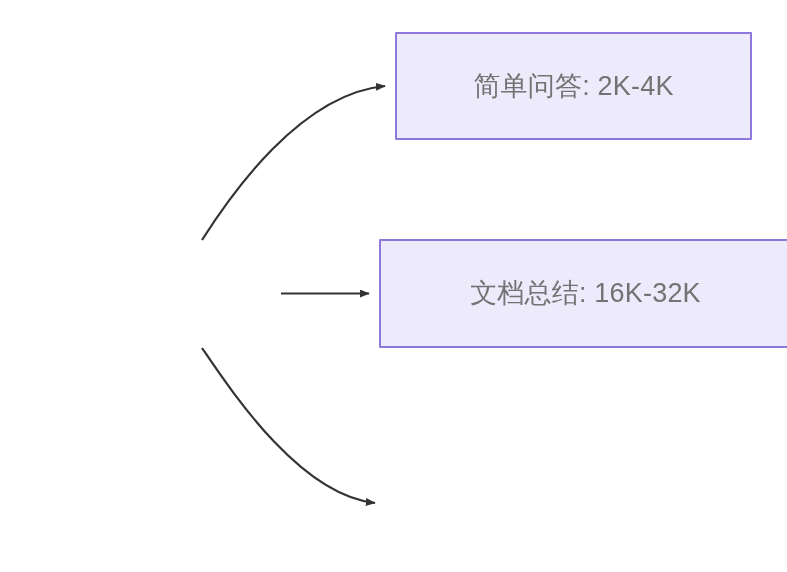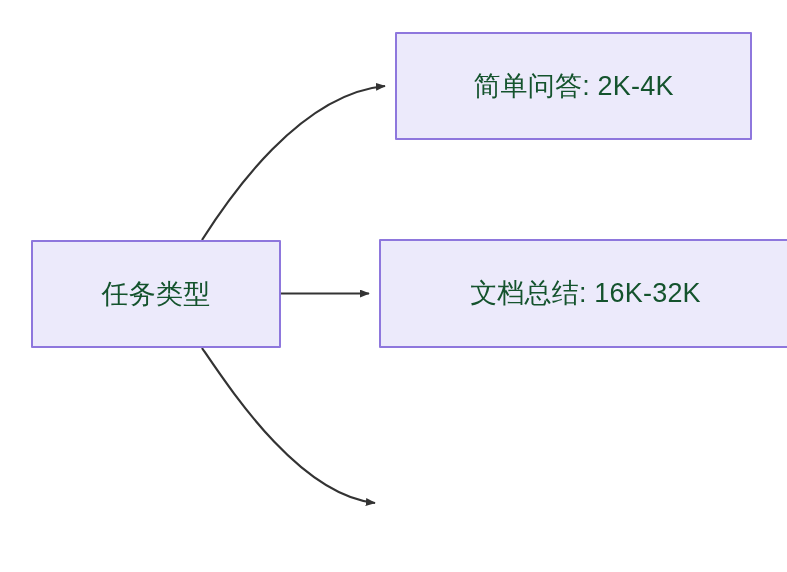--- a/index.html
+++ b/index.html
@@ -27,21 +27,21 @@
     position: absolute;
     box-sizing: border-box;
     background: #ECEAFB;
     border: 2px solid #8E77DD;
     border-radius: 1px;
     display: flex;
     align-items: center;
     justify-content: center;
   }
   .node-label {
-    color: #14532d;
+    color: #737373;
     font-size: 27px;
     line-height: 1.2;
     letter-spacing: 0.2px;
     white-space: nowrap;
     text-align: center;
   }
   #node-root {
     left: 31px;
     top: 240px;
     width: 250px;
@@ -78,23 +78,20 @@
       </marker>
     </defs>
 
     <path d="M 202 240 C 230 196 300 94 385 86" fill="none" stroke="#333333" stroke-width="2.2" marker-end="url(#arrowhead)"></path>
 
     <path d="M 281 293.5 L 369 293.5" fill="none" stroke="#333333" stroke-width="2.2" marker-end="url(#arrowhead)"></path>
 
     <path d="M 202 348 C 232 392 300 495 375 503" fill="none" stroke="#333333" stroke-width="2.2" marker-end="url(#arrowhead)"></path>
   </svg>
 
-  <div class="node" id="node-root">
-    <span class="node-label">任务类型</span>
-  </div>
 
   <div class="node" id="node-simple-qa">
     <span class="node-label">简单问答: 2K-4K</span>
   </div>
 
   <div class="node" id="node-doc-summary">
     <span class="node-label">文档总结: 16K-32K</span>
   </div>
 
 

